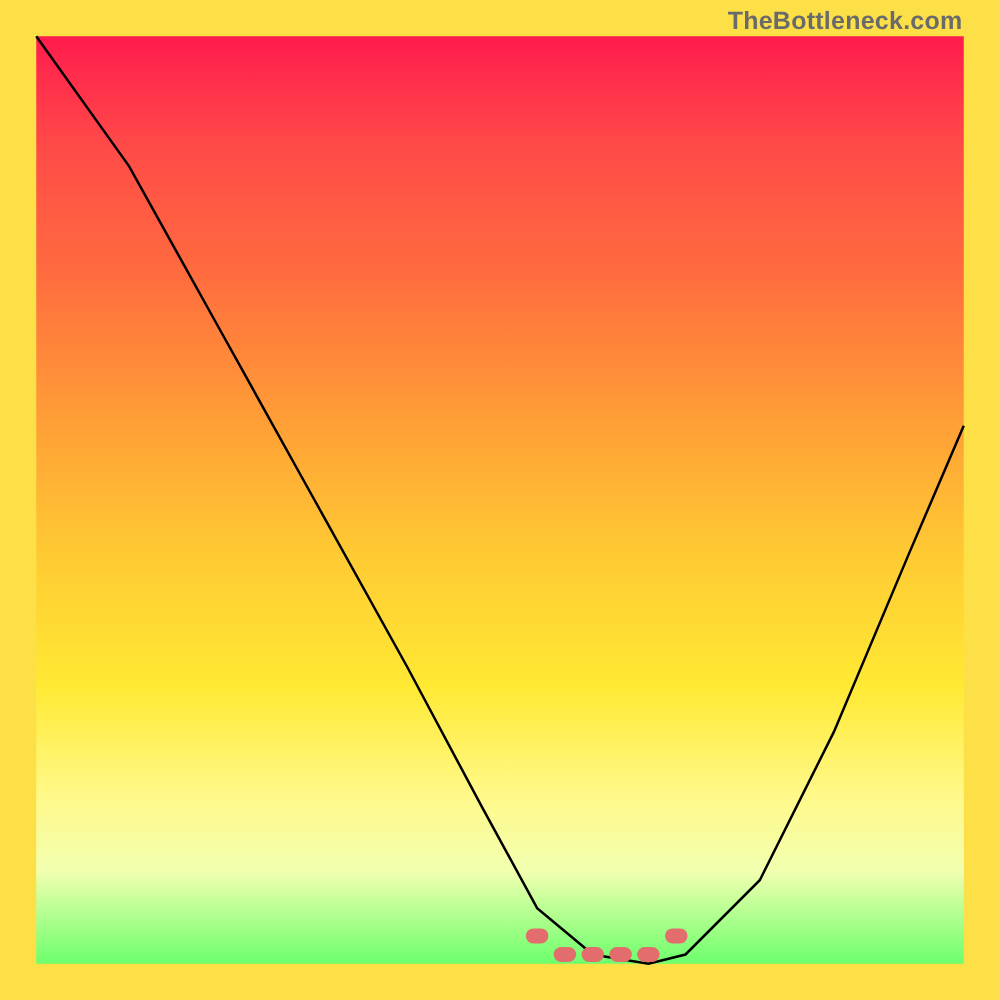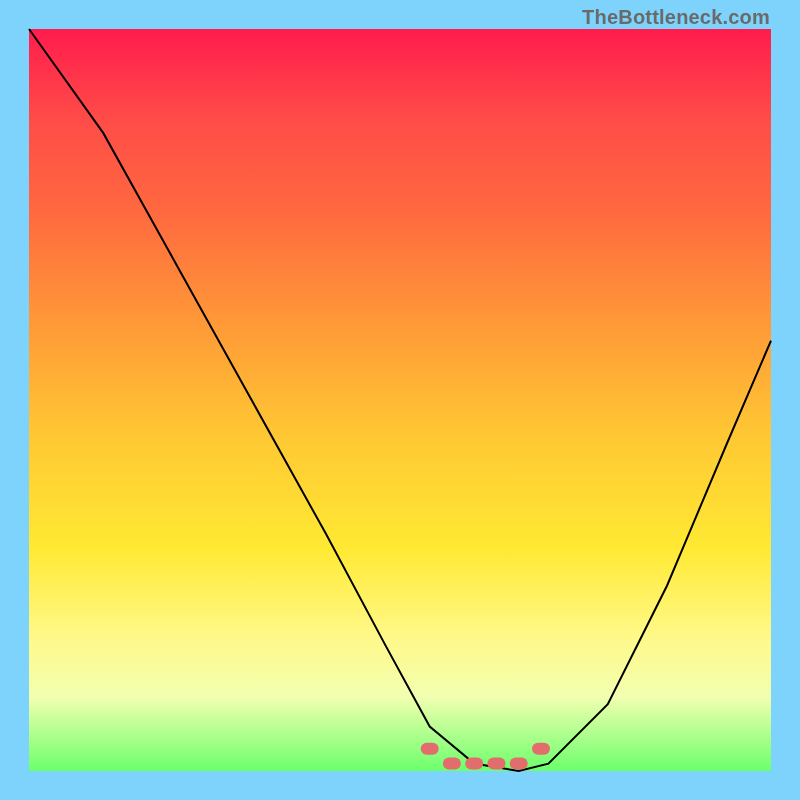--- a/index.html
+++ b/index.html
@@ -7,21 +7,21 @@
     padding: 0;
     width: 800px;
     height: 800px;
     background: #000;
     overflow: hidden;
   }
   .stage {
     position: relative;
     width: 800px;
     height: 800px;
-    background: #7dd3fc;
+    background: #fde047;
   }
   .inner {
     position: absolute;
     left: 29px;
     top: 29px;
     width: 742px;
     height: 742px;
     
     background: linear-gradient(to bottom,
       #ff1c4d 0%,

